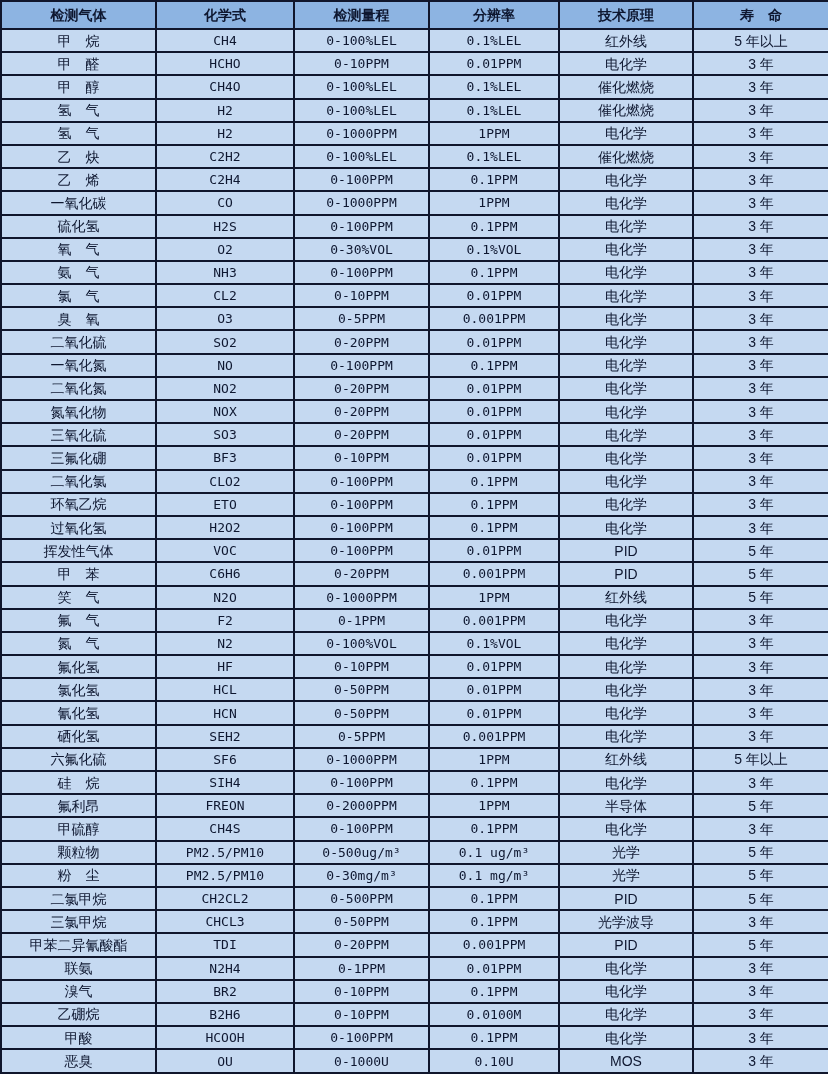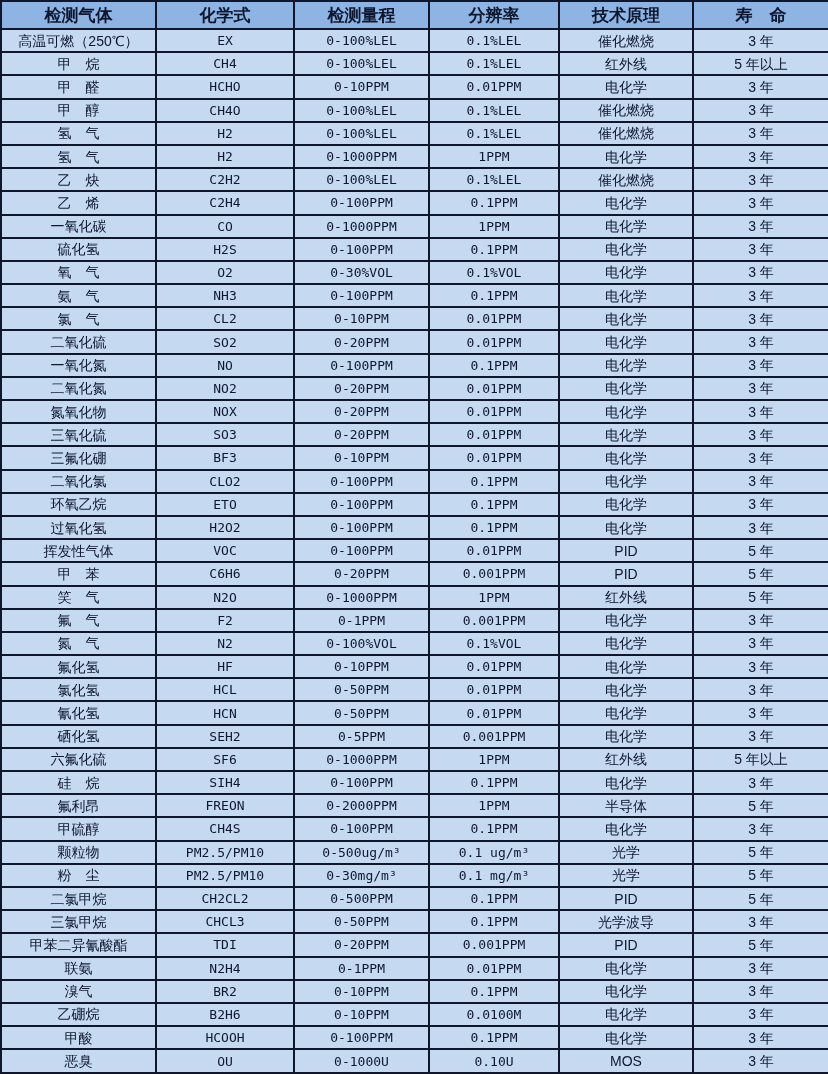--- a/index.html
+++ b/index.html
@@ -22,21 +22,21 @@
     vertical-align: middle;
     padding: 0;
     margin: 0;
     overflow: hidden;
     white-space: nowrap;
     line-height: 1;
   }
   #gas-table thead th {
     background: #8DB4E2;
     font-weight: bold;
-    font-size: 17px;
+    font-size: 14px;
     height: 26px;
     font-family: "Liberation Sans", sans-serif;
   }
   #gas-table td.cjk {
     font-size: 14px;
     font-family: "Liberation Sans", sans-serif;
   }
   #gas-table td.mono {
     font-size: 13px;
     font-family: "DejaVu Sans Mono", "Liberation Mono", monospace;
@@ -59,28 +59,20 @@
       <th>检测气体</th>
       <th>化学式</th>
       <th>检测量程</th>
       <th>分辨率</th>
       <th>技术原理</th>
       <th>寿　命</th>
     </tr>
   </thead>
   <tbody>
       <tr>
-        <td class="cjk">高温可燃（250℃）</td>
-        <td class="mono">EX</td>
-        <td class="mono">0-100%LEL</td>
-        <td class="mono">0.1%LEL</td>
-        <td class="cjk">催化燃烧</td>
-        <td class="cjk">3 年</td>
-      </tr>
-      <tr>
         <td class="cjk">甲　烷</td>
         <td class="mono">CH4</td>
         <td class="mono">0-100%LEL</td>
         <td class="mono">0.1%LEL</td>
         <td class="cjk">红外线</td>
         <td class="cjk">5 年以上</td>
       </tr>
       <tr>
         <td class="cjk">甲　醛</td>
         <td class="mono">HCHO</td>
@@ -163,20 +155,28 @@
       </tr>
       <tr>
         <td class="cjk">氯　气</td>
         <td class="mono">CL2</td>
         <td class="mono">0-10PPM</td>
         <td class="mono">0.01PPM</td>
         <td class="cjk">电化学</td>
         <td class="cjk">3 年</td>
       </tr>
       <tr>
+        <td class="cjk">臭　氧</td>
+        <td class="mono">O3</td>
+        <td class="mono">0-5PPM</td>
+        <td class="mono">0.001PPM</td>
+        <td class="cjk">电化学</td>
+        <td class="cjk">3 年</td>
+      </tr>
+      <tr>
         <td class="cjk">二氧化硫</td>
         <td class="mono">SO2</td>
         <td class="mono">0-20PPM</td>
         <td class="mono">0.01PPM</td>
         <td class="cjk">电化学</td>
         <td class="cjk">3 年</td>
       </tr>
       <tr>
         <td class="cjk">一氧化氮</td>
         <td class="mono">NO</td>

